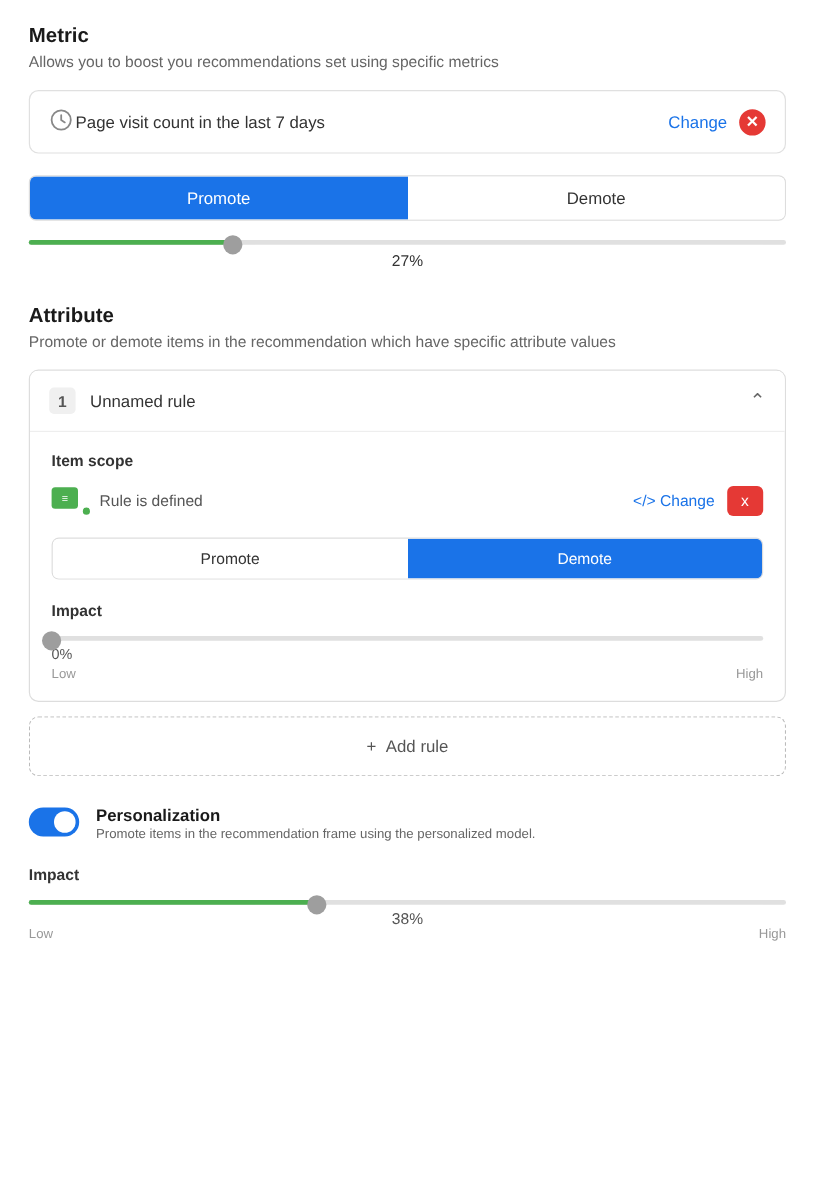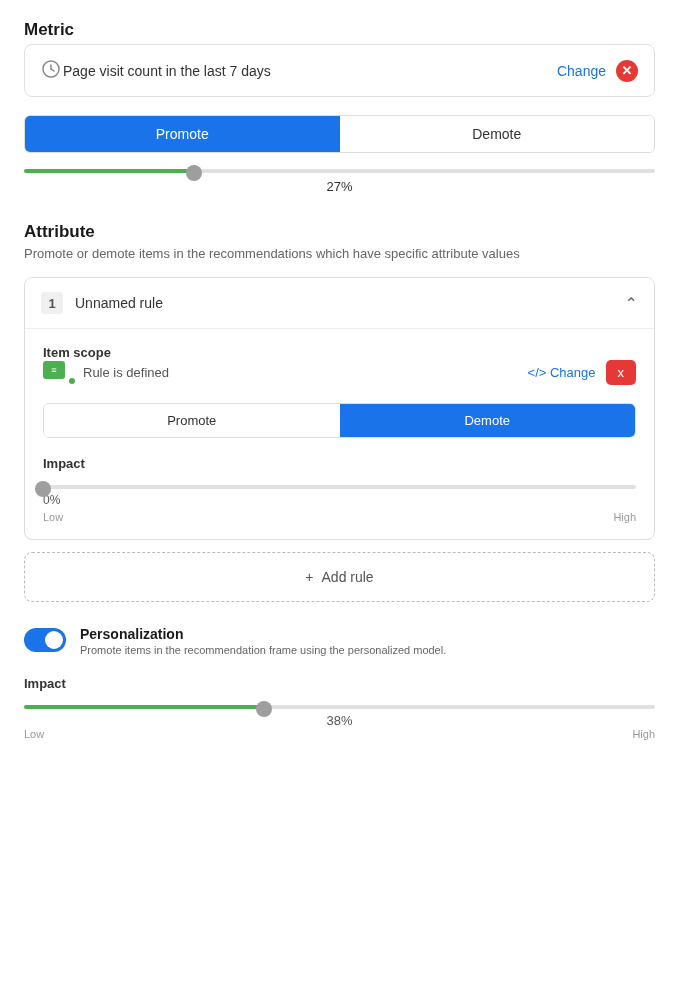--- a/index.html
+++ b/index.html
@@ -189,20 +189,21 @@
 
     
     .rule-body {
       padding: 16px 18px;
       border-top: 1px solid #eee;
     }
     .item-scope-label {
       font-size: 13px;
       font-weight: 600;
       color: #333;
+      margin-bottom: 14px;
     }
     .scope-row {
       display: flex;
       align-items: center;
       justify-content: space-between;
       margin-bottom: 18px;
     }
     .scope-left {
       display: flex;
       align-items: center;
@@ -387,20 +388,21 @@
       font-size: 13px;
       color: #555;
       margin-top: 2px;
     }
   </style>
 </head>
 <body>
 
 <div>
   <div class="section-title">Metric</div>
+  <div class="section-desc">Allows you to boost you recommendations set using specific metrics</div>
 
   <div class="metric-box">
     <div class="metric-box-left">
       <span>
         <svg class="clock-icon" viewBox="0 0 20 20" fill="none" xmlns="http://www.w3.org/2000/svg">
           <circle cx="10" cy="10" r="8" stroke="#888" stroke-width="1.5"></circle>
           <path d="M10 6v4l3 2" stroke="#888" stroke-width="1.5" stroke-linecap="round"></path>
         </svg>
       </span>
       <span>Page visit count in the last 7 days</span>
@@ -422,21 +424,21 @@
     <div class="slider-track">
       <div class="slider-fill" style="width: 27%"></div>
       <div class="slider-thumb" style="left: 27%"></div>
     </div>
   </div>
   <div class="slider-value">27%</div>
 </div>
 
 <div class="attribute-section">
   <div class="section-title">Attribute</div>
-  <div class="section-desc">Promote or demote items in the recommendations which have specific attribute values</div>
+  <div class="section-desc">Promote or demote items in the recommendation which have specific attribute values</div>
 
   <div style="margin-top: 14px;">
     <div class="rule-card">
       <div class="rule-header">
         <div class="rule-header-left">
           <div class="rule-number">1</div>
           <span class="rule-name">Unnamed rule</span>
         </div>
         <span class="chevron-icon">⌃</span>
       </div>

